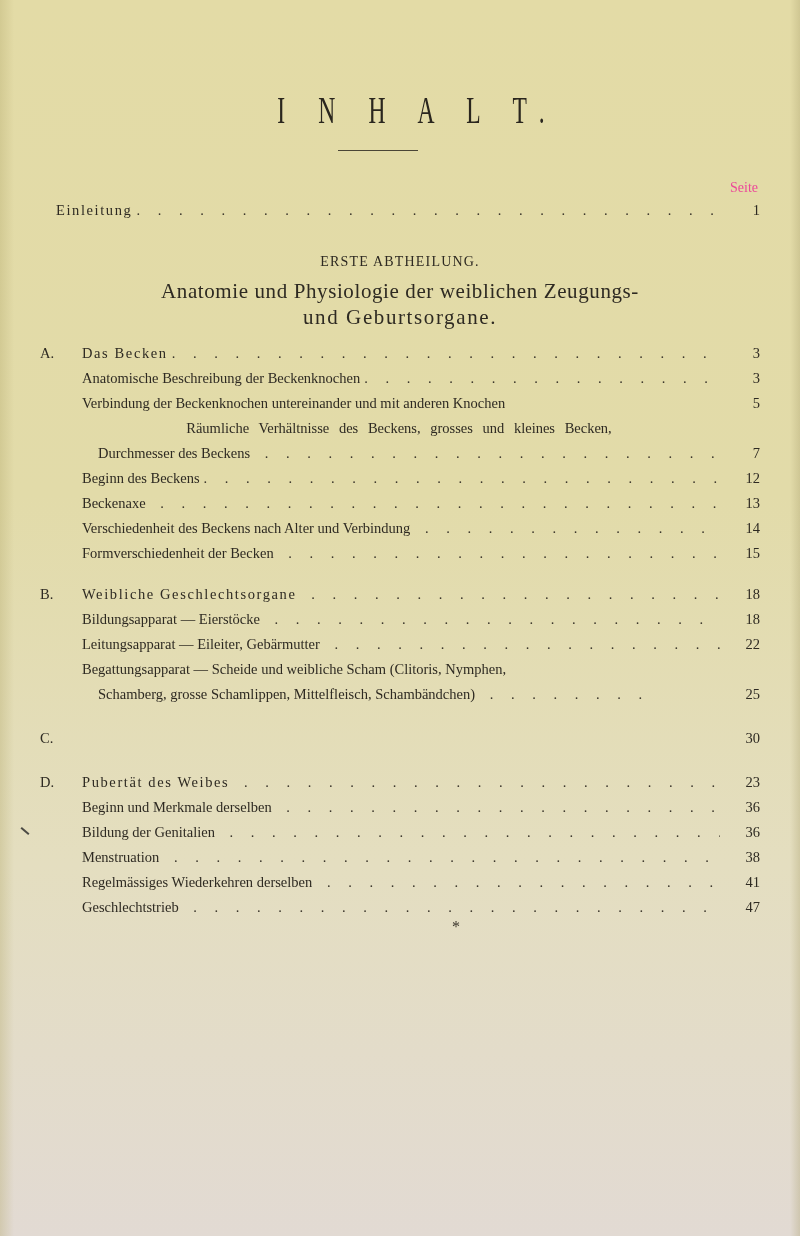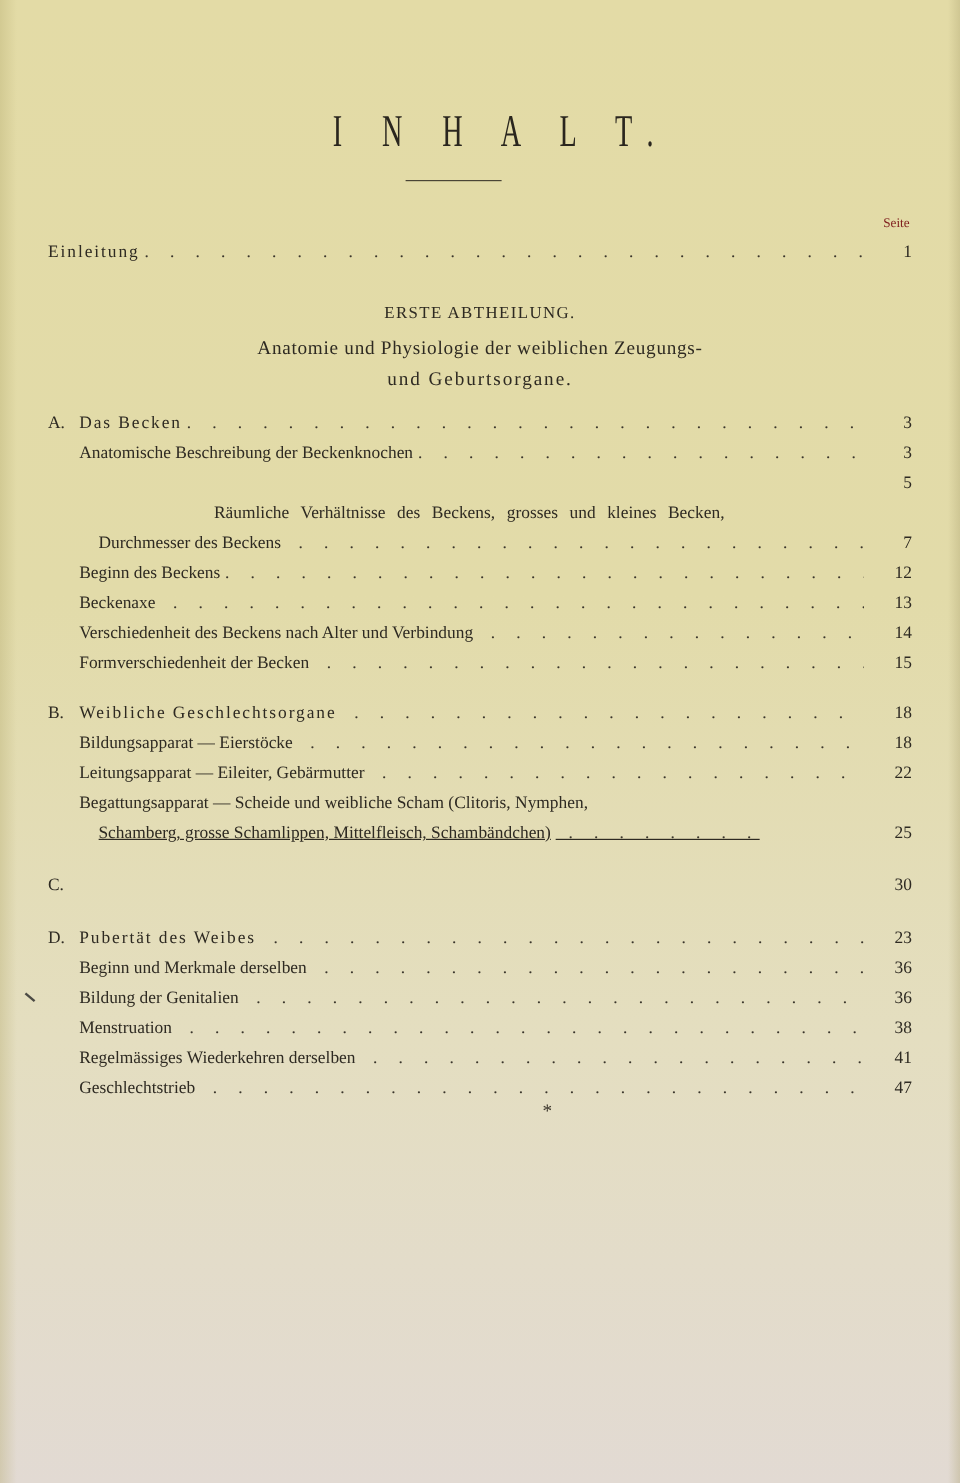--- a/index.html
+++ b/index.html
@@ -46,41 +46,42 @@
       top: 150px;
       left: 338px;
       width: 80px;
       height: 1px;
       background: #4a4536;
     }
     .seite-label {
       position: absolute;
       top: 180px;
       right: 42px;
-      font-size: 11px;
-      color: #7f1d1d;
+      font-size: 14px;
+      color: #ec4899;
     }
     .toc-line {
       position: absolute;
       left: 0;
       width: 800px;
       height: 22px;
       font-size: 14.5px;
       line-height: 22px;
     }
     .toc-line .entry {
       position: absolute;
       left: 0;
       right: 80px;
       white-space: nowrap;
       overflow: hidden;
     }
     .toc-line .entry .text {
       background: transparent;
       padding-right: 4px;
+      margin-left: 16px;
     }
     .toc-line .entry .leader {
       letter-spacing: 7px;
       color: #3a352b;
     }
     .toc-line .page {
       position: absolute;
       right: 40px;
       width: 30px;
       text-align: right;
@@ -101,21 +102,21 @@
       text-align: center;
       font-size: 14px;
       letter-spacing: 1.2px;
     }
     .heading-main {
       position: absolute;
       top: 278px;
       left: 0;
       width: 800px;
       text-align: center;
-      font-size: 16px;
+      font-size: 21px;
       line-height: 26px;
       letter-spacing: 0.6px;
     }
     .star {
       position: absolute;
       top: 1064px;
       left: 578px;
       font-size: 16px;
       color: #3a352b;
     }
@@ -160,20 +161,23 @@
   </div>
   <span class="page">3</span>
 </div>
 <div class="toc-line" style="top:367px;">
   <div class="entry" style="left:66px;">
     <span class="text">Anatomische Beschreibung der Beckenknochen</span><span class="leader">. . . . . . . . . . . . . . . . . . . . . . . . . . . . . . . . .</span>
   </div>
   <span class="page">3</span>
 </div>
 <div class="toc-line" style="top:392px;">
+  <div class="entry" style="left:66px;">
+    <span class="text">Verbindung der Beckenknochen untereinander und mit anderen Knochen</span>
+  </div>
   <span class="page">5</span>
 </div>
 <div class="toc-line" style="top:417px;">
   <div class="entry" style="left:66px; word-spacing:6px;text-align:center;">
     <span class="text">Räumliche Verhältnisse des Beckens, grosses und kleines Becken,</span>
   </div>
 </div>
 <div class="toc-line" style="top:442px;">
   <div class="entry" style="left:82px;">
     <span class="text">Durchmesser des Beckens</span><span class="leader"> . . . . . . . . . . . . . . . . . . . . . . . . . . . . . . . . . . . .</span>
@@ -223,21 +227,21 @@
     <span class="text">Leitungsapparat — Eileiter, Gebärmutter</span><span class="leader"> . . . . . . . . . . . . . . . . . . . . . . . . . . . . . .</span>
   </div>
   <span class="page">22</span>
 </div>
 <div class="toc-line" style="top:658px;">
   <div class="entry" style="left:66px;">
     <span class="text">Begattungsapparat — Scheide und weibliche Scham (Clitoris, Nymphen,</span>
   </div>
 </div>
 <div class="toc-line" style="top:683px;">
-  <div class="entry" style="left:82px;text-decoration:underline;">
+  <div class="entry" style="left:82px;">
     <span class="text">Schamberg, grosse Schamlippen, Mittelfleisch, Schambändchen)</span><span class="leader"> . . . . . . . .</span>
   </div>
   <span class="page">25</span>
 </div>
 
 <div class="toc-line" style="top:727px;">
   <span class="sect-letter">C.</span>
   <span class="page">30</span>
 </div>
 

